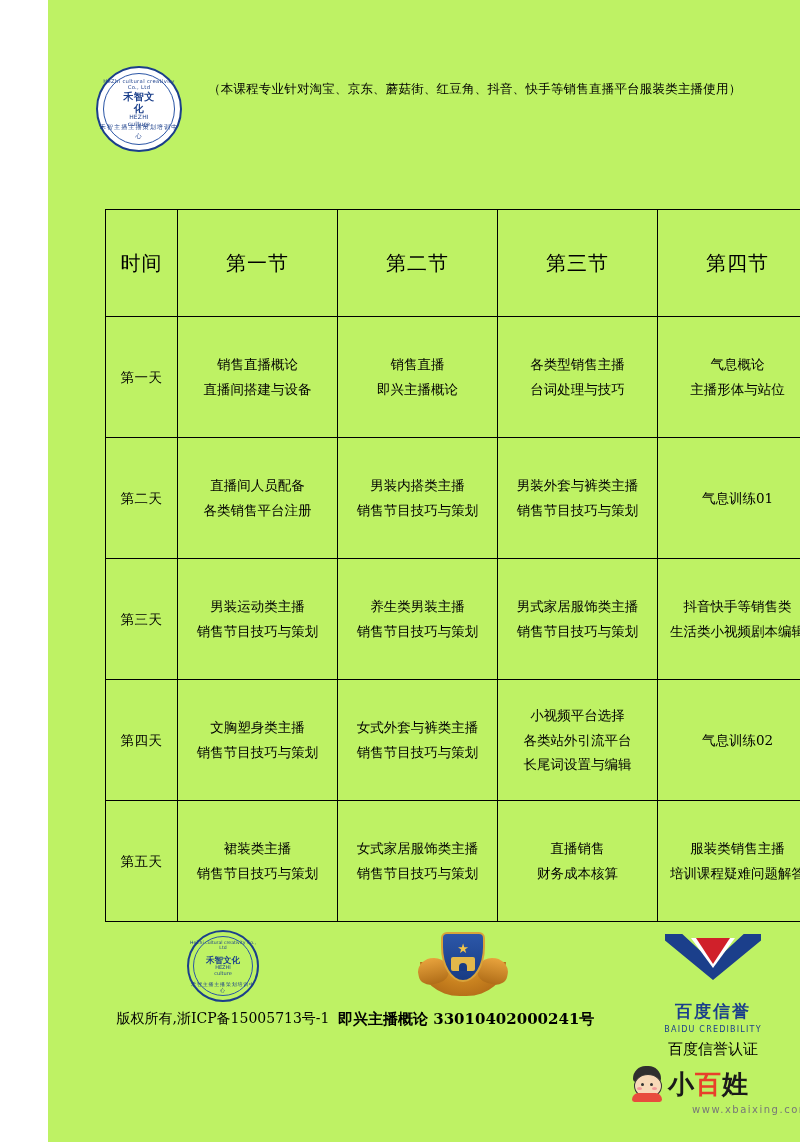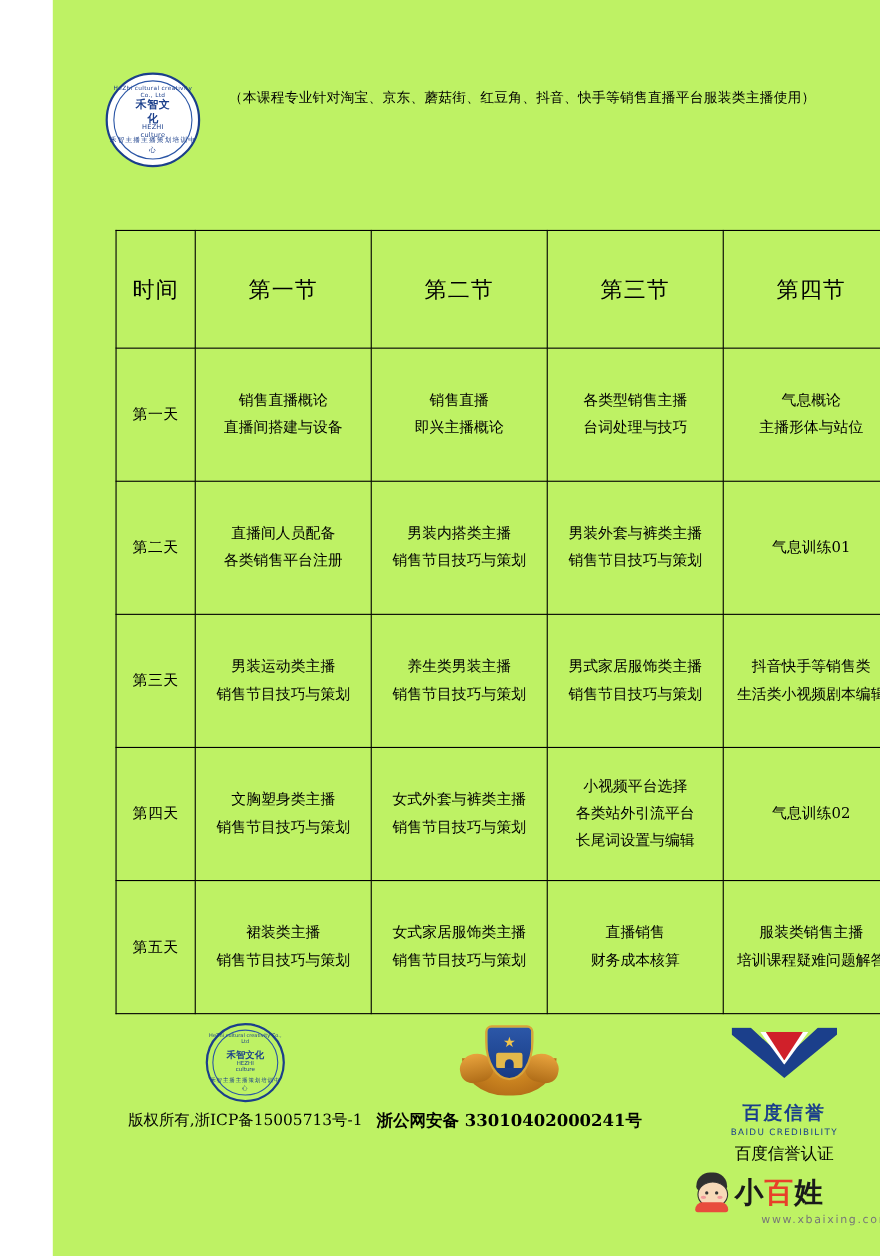--- a/index.html
+++ b/index.html
@@ -508,21 +508,21 @@
     <div class="badge badge-center">
       <div class="emblem">
         <div class="wings"></div>
         <div class="wing-l"></div>
         <div class="wing-r"></div>
         <div class="shield">
           <div class="star">★</div>
           <div class="gate"></div>
         </div>
       </div>
-      <div class="caption">浙公网安备 33010402000241号</div>
+      <div class="caption">即兴主播概论 33010402000241号</div>
     </div>
 
     <div class="badge badge-right">
       <div class="baidu-v">
         <div class="band"></div>
         <div class="inner"></div>
         <div class="redv"></div>
       </div>
       <div class="b-cn">百度信誉</div>
       <div class="b-en">BAIDU CREDIBILITY</div>

